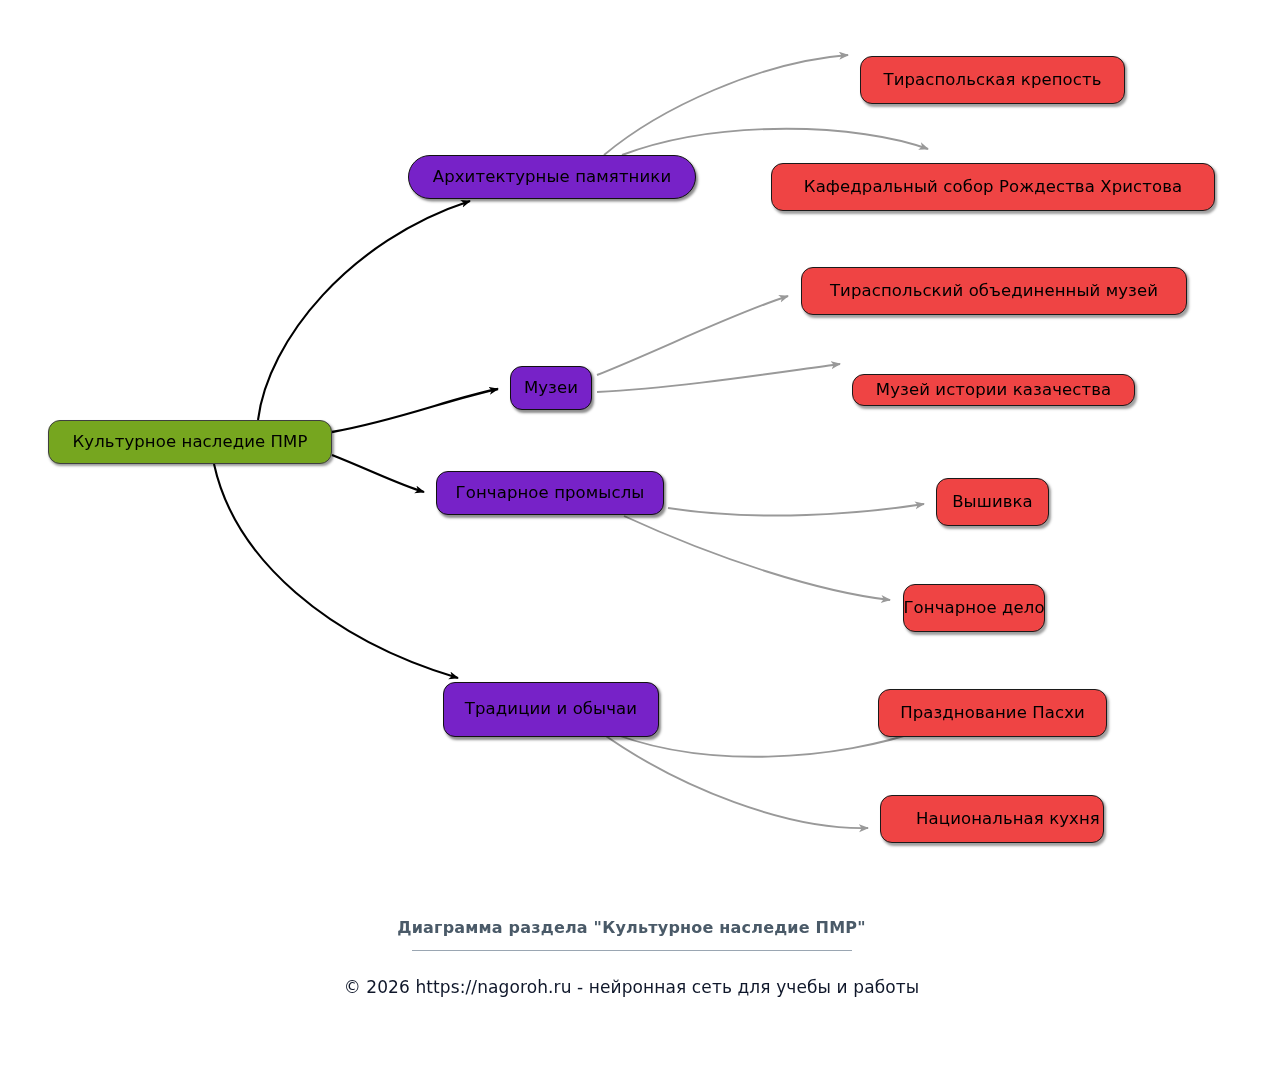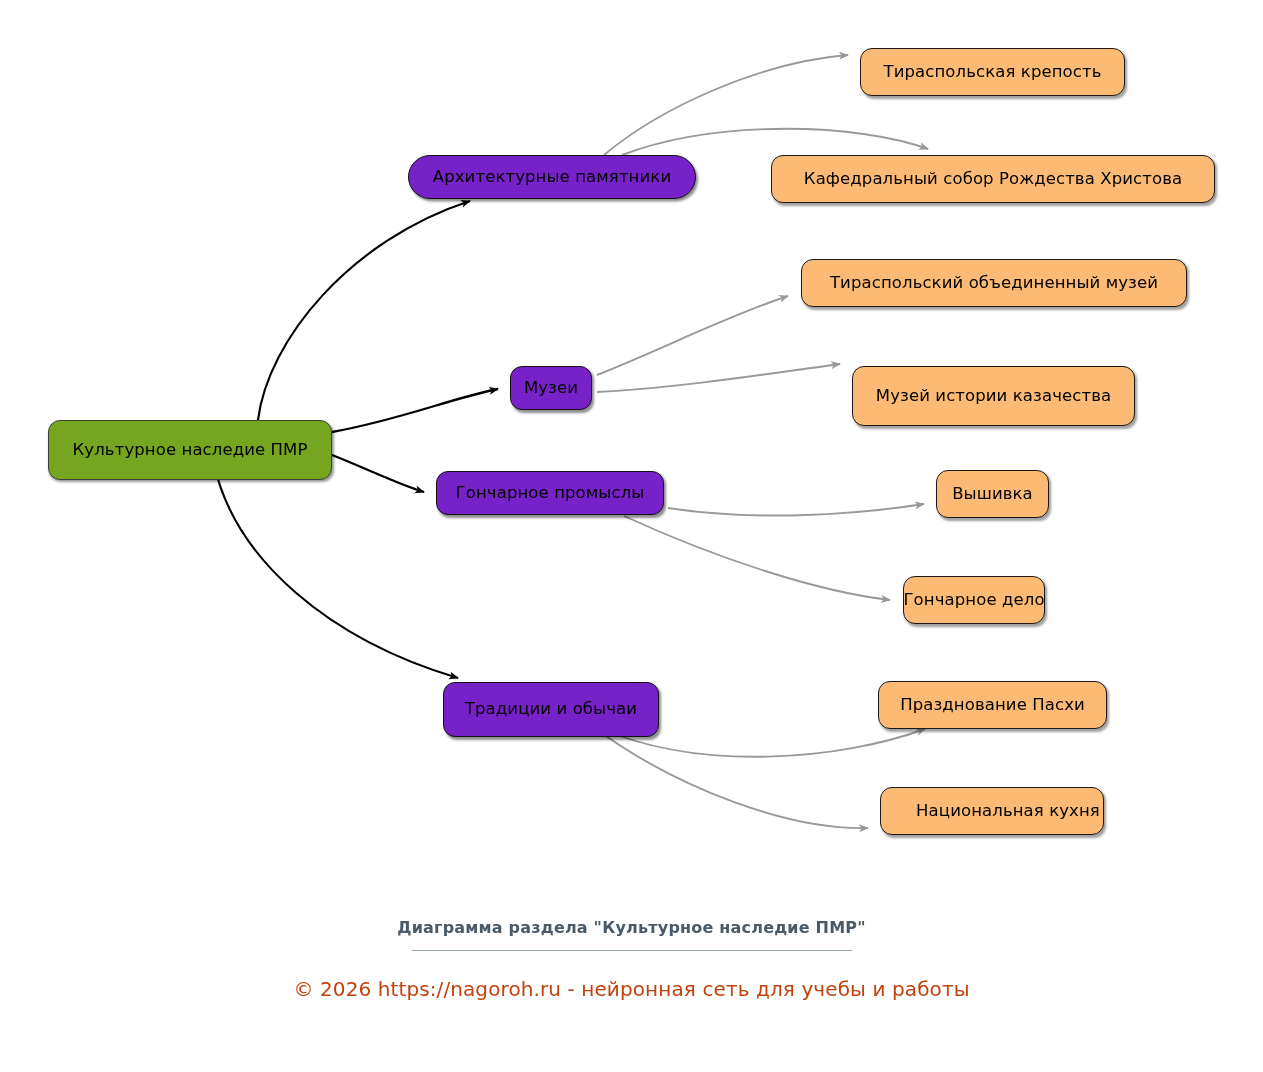--- a/index.html
+++ b/index.html
@@ -39,23 +39,24 @@
     background: #76a61f;
     border: 1.6px solid #3f3f3f;
     box-shadow: 1.5px 2px 2.5px rgba(0,0,0,0.40);
   }
   .node-branch {
     background: #7722c8;
     border: 1.6px solid #111111;
     box-shadow: 2px 2.5px 2.5px rgba(0,0,0,0.45);
   }
   .node-leaf {
-    background: #fdba74;
+    background: #ef4444;
     border: 1.6px solid #1a1a1a;
     box-shadow: 2px 2.5px 2.5px rgba(0,0,0,0.38);
+    margin-top: 8px;
   }
   #footer {
     position: absolute;
     left: 0;
     width: 1263px;
     text-align: center;
   }
   #caption-title {
     font-size: 16px;
     font-weight: bold;
@@ -63,22 +64,22 @@
     letter-spacing: 0.2px;
   }
   #caption-rule {
     width: 440px;
     height: 0;
     margin: 13px auto 0 auto;
     border-top: 1.4px solid #9aa6b2;
   }
   #caption-credit {
     margin-top: 26px;
-    font-size: 20px;
-    color: #c2410c;
+    font-size: 17px;
+    color: #0f172a;
     letter-spacing: 0.1px;
   }
 </style>
 </head>
 <body>
 
 <svg id="canvas" viewBox="0 0 1263 1072">
   <defs>
     <marker id="arrow-black" markerWidth="11" markerHeight="11" refX="9" refY="4" orient="auto" markerUnits="userSpaceOnUse">
       <path d="M0,0 L10,4 L0,8 L2.6,4 Z" fill="#000000"></path>
@@ -103,29 +104,29 @@
     <path d="M 597,392 C 680,388 780,372 840,364" fill="none" stroke="#999999" stroke-width="1.9" marker-end="url(#arrow-gray)"></path>
 
     <path d="M 668,508 C 760,522 860,514 924,504" fill="none" stroke="#999999" stroke-width="1.9" marker-end="url(#arrow-gray)"></path>
     <path d="M 624,516 C 720,560 820,592 890,600" fill="none" stroke="#999999" stroke-width="1.9" marker-end="url(#arrow-gray)"></path>
 
     <path d="M 600,728 C 700,772 840,760 925,729" fill="none" stroke="#999999" stroke-width="1.9" marker-end="url(#arrow-gray)"></path>
     <path d="M 596,729 C 680,790 790,830 868,828" fill="none" stroke="#999999" stroke-width="1.9" marker-end="url(#arrow-gray)"></path>
   </g>
 </svg>
 
-<div class="node node-root" id="n-root" style="left: 48px; top: 420px; width: 284px; height: 60px;">Культурное наследие ПМР</div>
+<div class="node node-root" id="n-root" style="left: 48px; top: 420px; width: 284px; height: 44px;">Культурное наследие ПМР</div>
 
 <div class="node node-branch" id="n-branch-0" style="left: 408px; top: 155px; width: 288px; height: 44px; border-radius: 22px;">Архитектурные памятники</div>
 <div class="node node-leaf" id="n-leaf-0-0" style="left: 860px; top: 48px; width: 265px; height: 48px;">Тираспольская крепость</div>
 <div class="node node-leaf" id="n-leaf-0-1" style="left: 771px; top: 155px; width: 444px; height: 48px;">Кафедральный собор Рождества Христова</div>
 
 <div class="node node-branch" id="n-branch-1" style="left: 510px; top: 366px; width: 82px; height: 44px;">Музеи</div>
 <div class="node node-leaf" id="n-leaf-1-0" style="left: 801px; top: 259px; width: 386px; height: 48px;">Тираспольский объединенный музей</div>
-<div class="node node-leaf" id="n-leaf-1-1" style="left: 852px; top: 366px; width: 283px; height: 60px;">Музей истории казачества</div>
+<div class="node node-leaf" id="n-leaf-1-1" style="left: 852px; top: 366px; width: 283px; height: 32px;">Музей истории казачества</div>
 
 <div class="node node-branch" id="n-branch-2" style="left: 436px; top: 471px; width: 228px; height: 44px;">Гончарное промыслы</div>
 <div class="node node-leaf" id="n-leaf-2-0" style="left: 936px; top: 470px; width: 113px; height: 48px;">Вышивка</div>
 <div class="node node-leaf" id="n-leaf-2-1" style="left: 903px; top: 576px; width: 142px; height: 48px;">Гончарное дело</div>
 
 <div class="node node-branch" id="n-branch-3" style="left: 443px; top: 682px; width: 216px; height: 55px;">Традиции и обычаи</div>
 <div class="node node-leaf" id="n-leaf-3-0" style="left: 878px; top: 681px; width: 229px; height: 48px;">Празднование Пасхи</div>
 <div class="node node-leaf" id="n-leaf-3-1" style="left: 880px; top: 787px; width: 224px; height: 48px; padding-left: 32px;">Национальная кухня</div>
 
 <div id="footer" style="top: 918px;">

